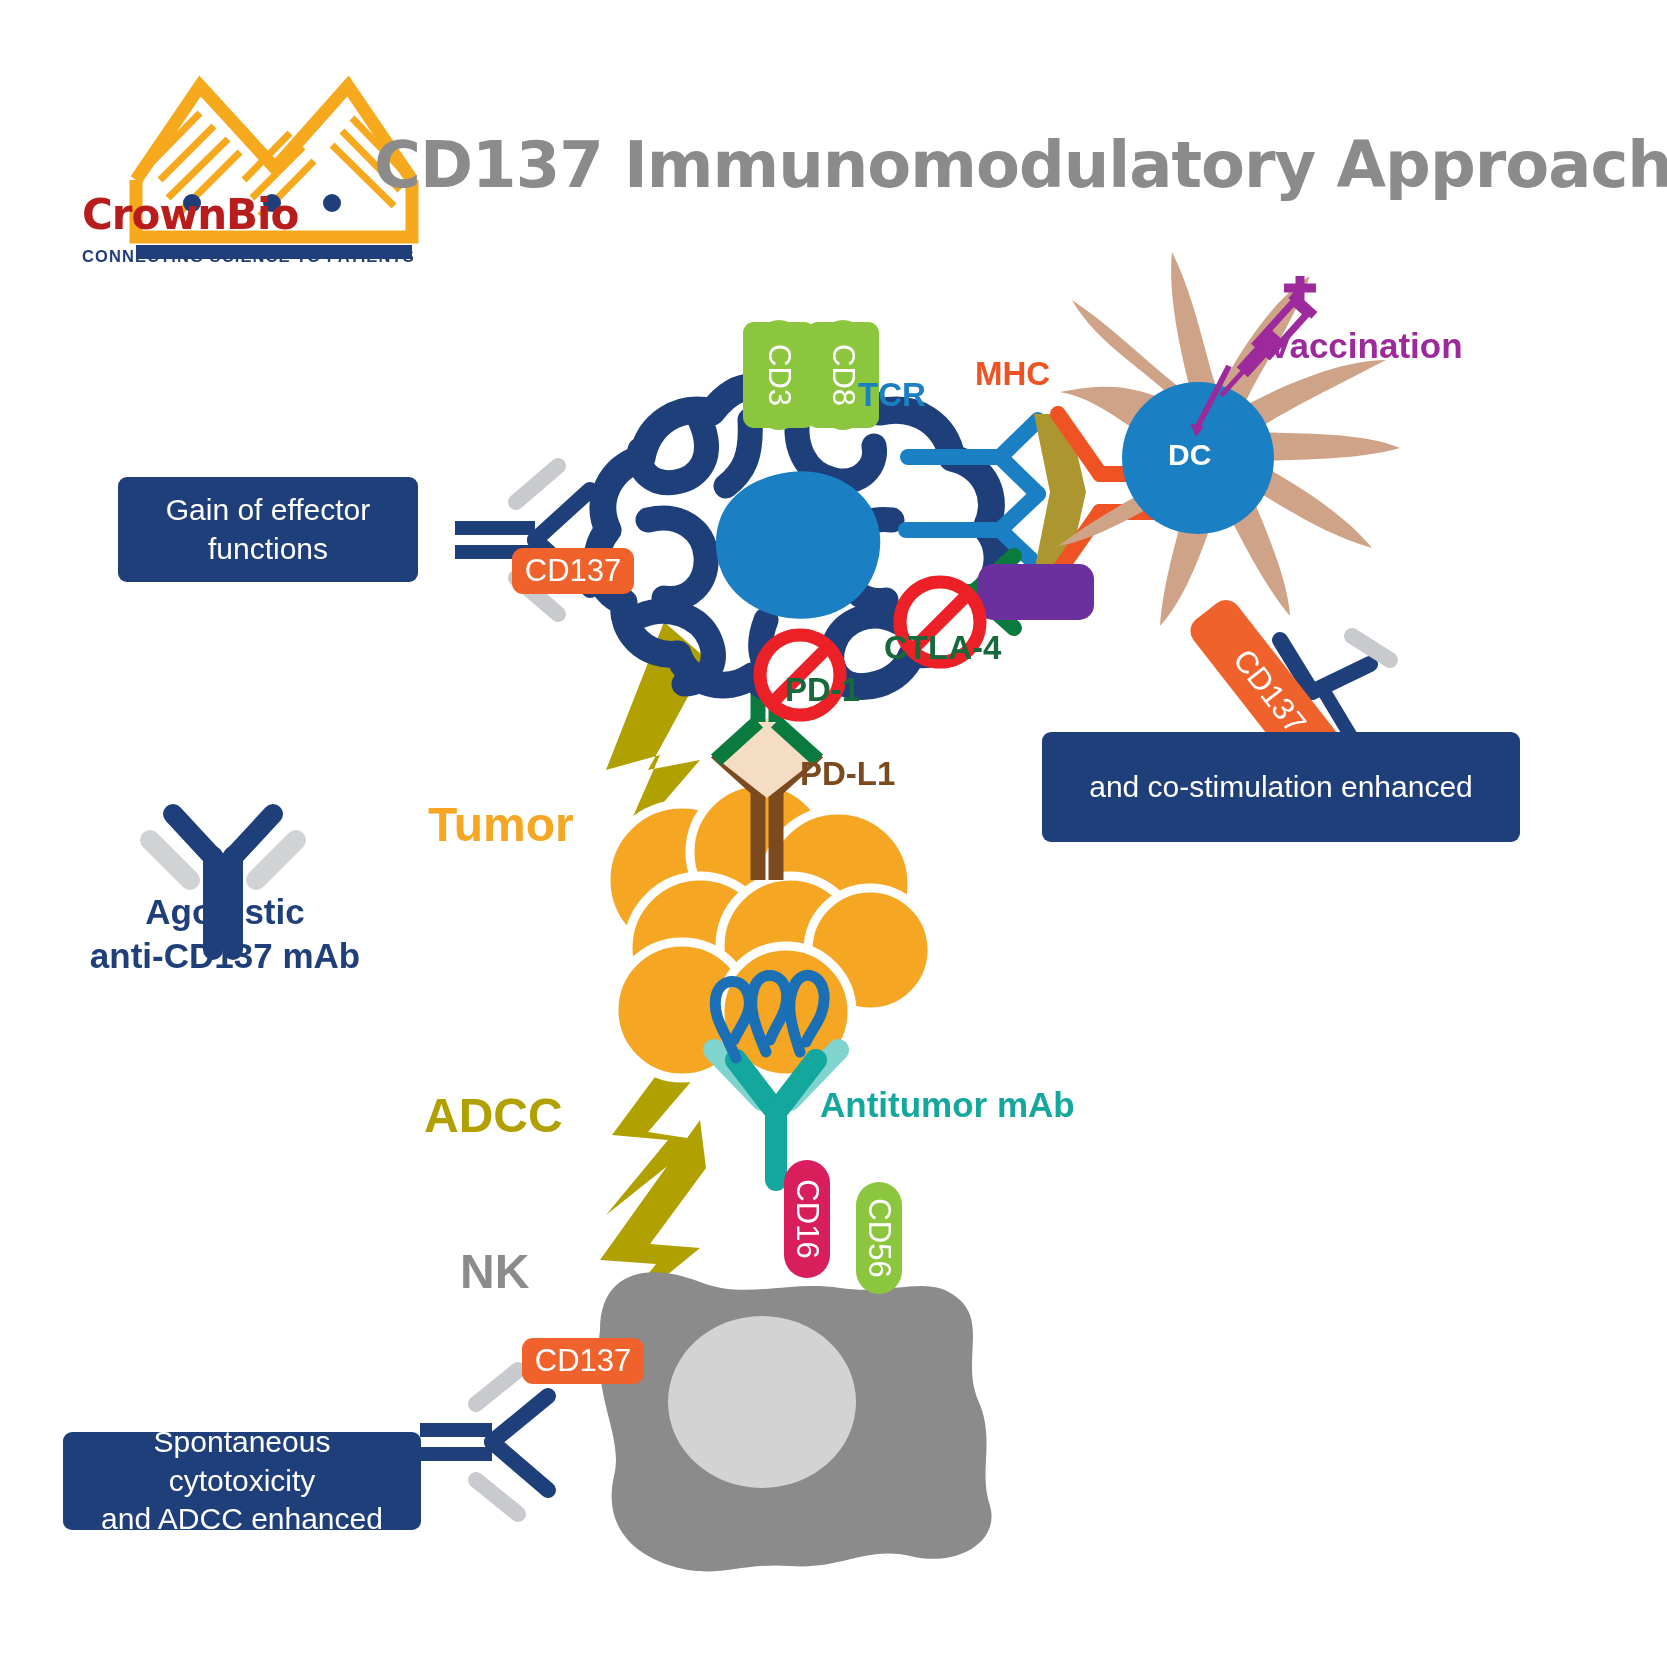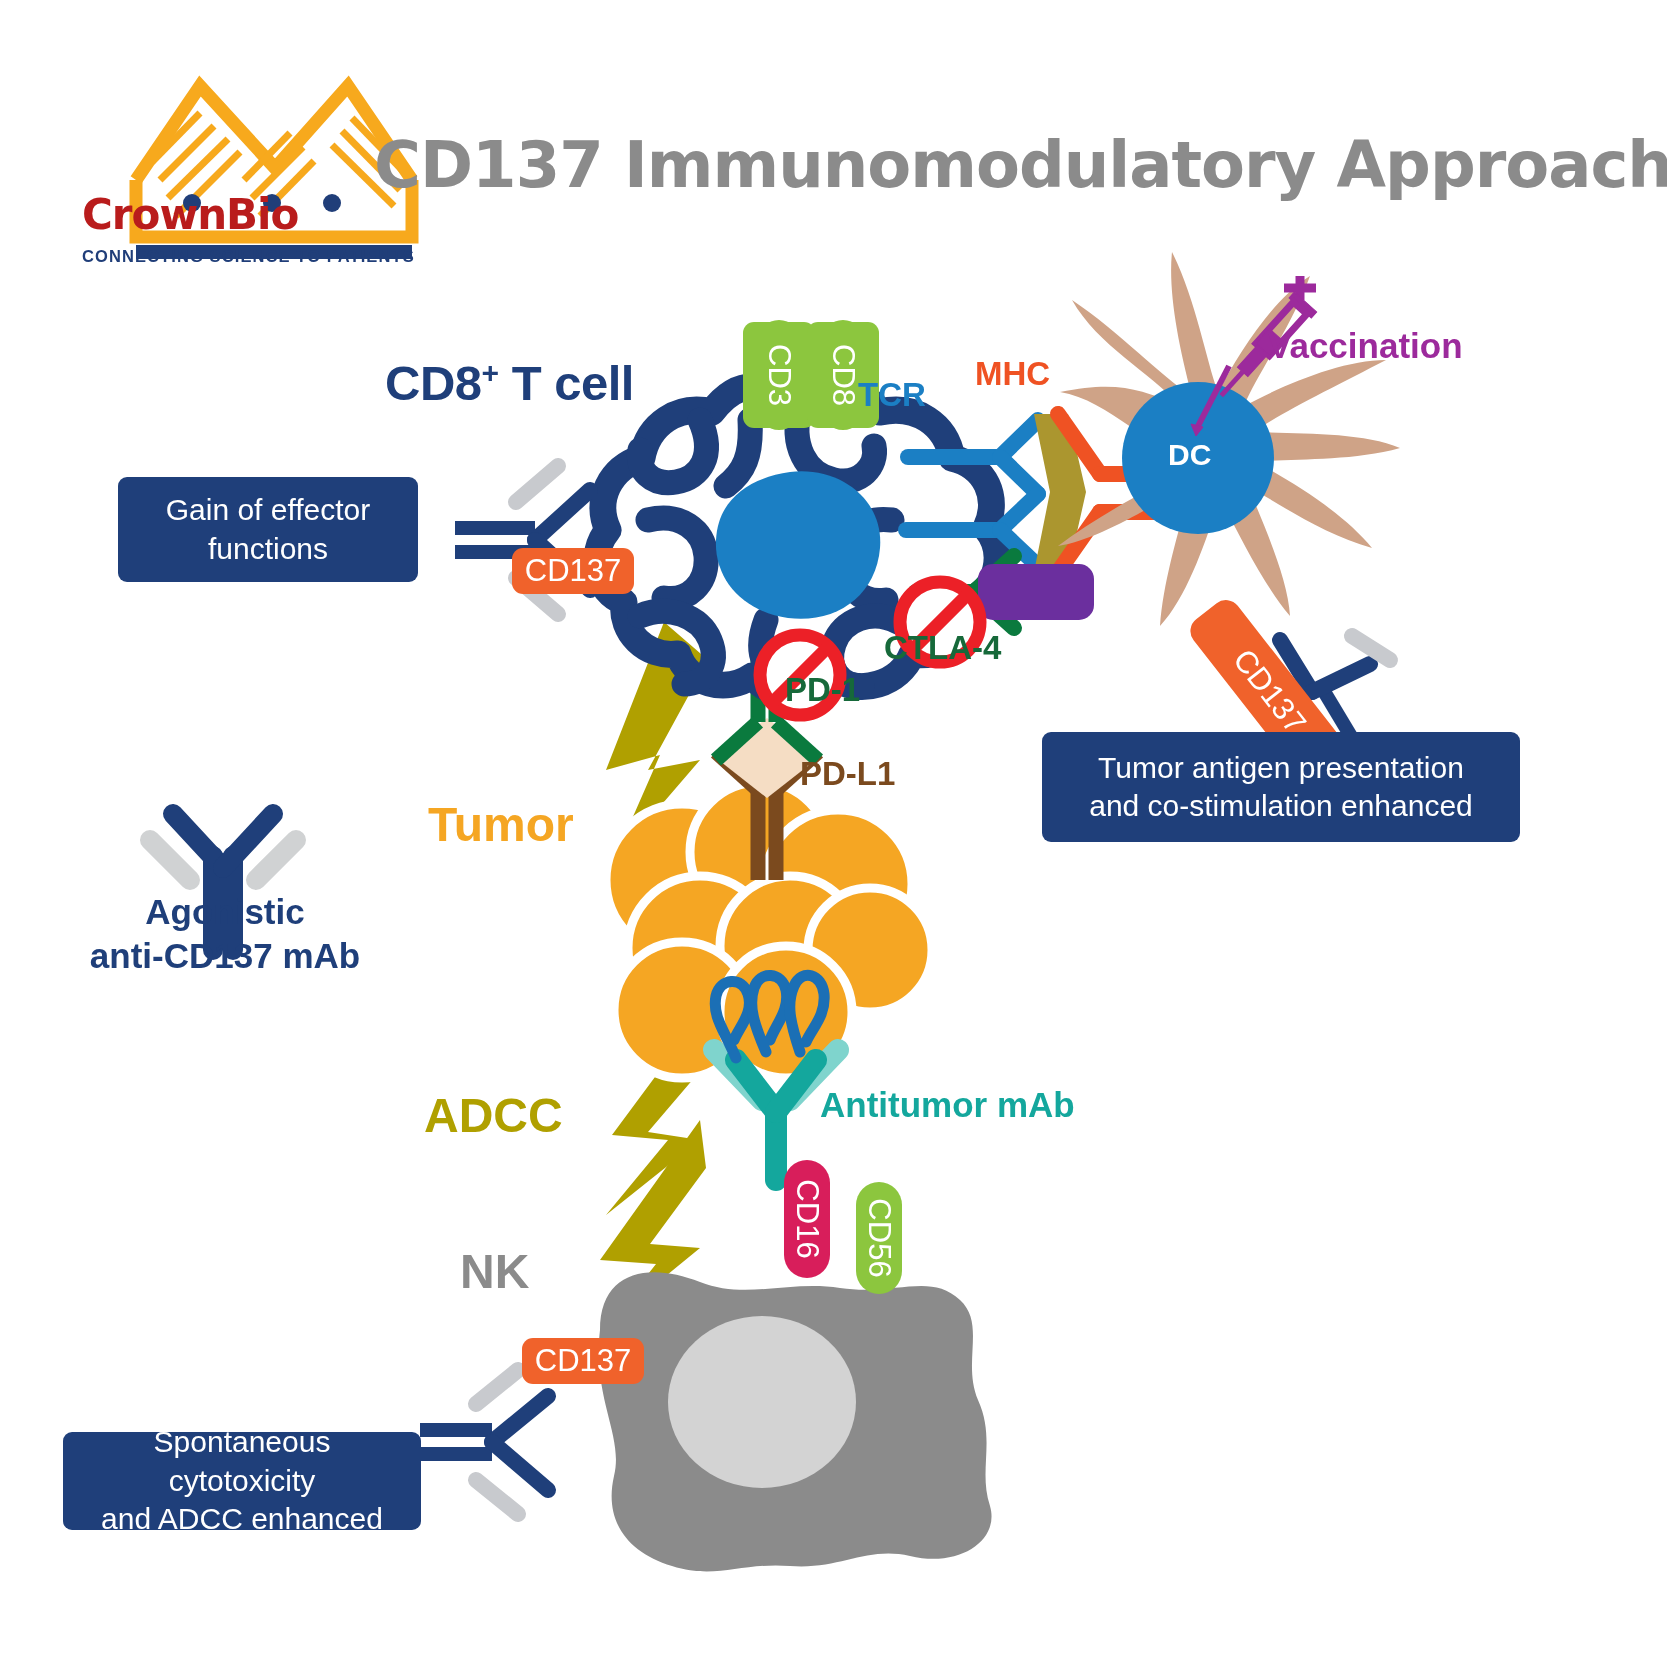--- a/index.html
+++ b/index.html
@@ -315,23 +315,20 @@
     <span>CD137</span>
   </div>
 
   <div class="chip chip-pink chip-vert" style="left:768px;top:1162px;width:78px;height:114px;background:transparent;">
     <span style="transform:rotate(90deg);">CD16</span>
   </div>
   <div class="chip chip-green chip-vert" style="left:840px;top:1184px;width:78px;height:108px;background:transparent;">
     <span style="transform:rotate(90deg);">CD56</span>
   </div>
 
-  <div class="txt lbl lbl-tcell" style="left:385px;top:355px;">
-    <span>CD8</span><sup>+</sup><span> T cell</span>
-  </div>
 
   <div class="txt lbl lbl-tcr" style="left:858px;top:376px;">TCR</div>
   <div class="txt lbl lbl-mhc" style="left:975px;top:355px;">MHC</div>
   <div class="txt lbl lbl-ctla" style="left:884px;top:629px;">CTLA-4</div>
   <div class="txt lbl lbl-pd1" style="left:785px;top:671px;">PD-1</div>
   <div class="txt lbl lbl-pdl1" style="left:800px;top:755px;">PD-L1</div>
 
   <div class="txt lbl lbl-vacc" style="left:1268px;top:326px;">Vaccination</div>
   <div class="txt lbl lbl-dc" style="left:1168px;top:438px;">DC</div>
 
@@ -347,21 +344,20 @@
 
   <div class="box" style="left:118px;top:477px;width:300px;height:105px;">
     <div>
       <div>Gain of effector</div>
       <div>functions</div>
     </div>
   </div>
 
   <div class="box" style="left:1042px;top:732px;width:478px;height:110px;">
     <div>
-      <div>Tumor antigen presentation</div>
       <div>and co-stimulation enhanced</div>
     </div>
   </div>
 
   <div class="box" style="left:63px;top:1432px;width:358px;height:98px;">
     <div>
       <div>Spontaneous cytotoxicity</div>
       <div>and ADCC enhanced</div>
     </div>
   </div>

